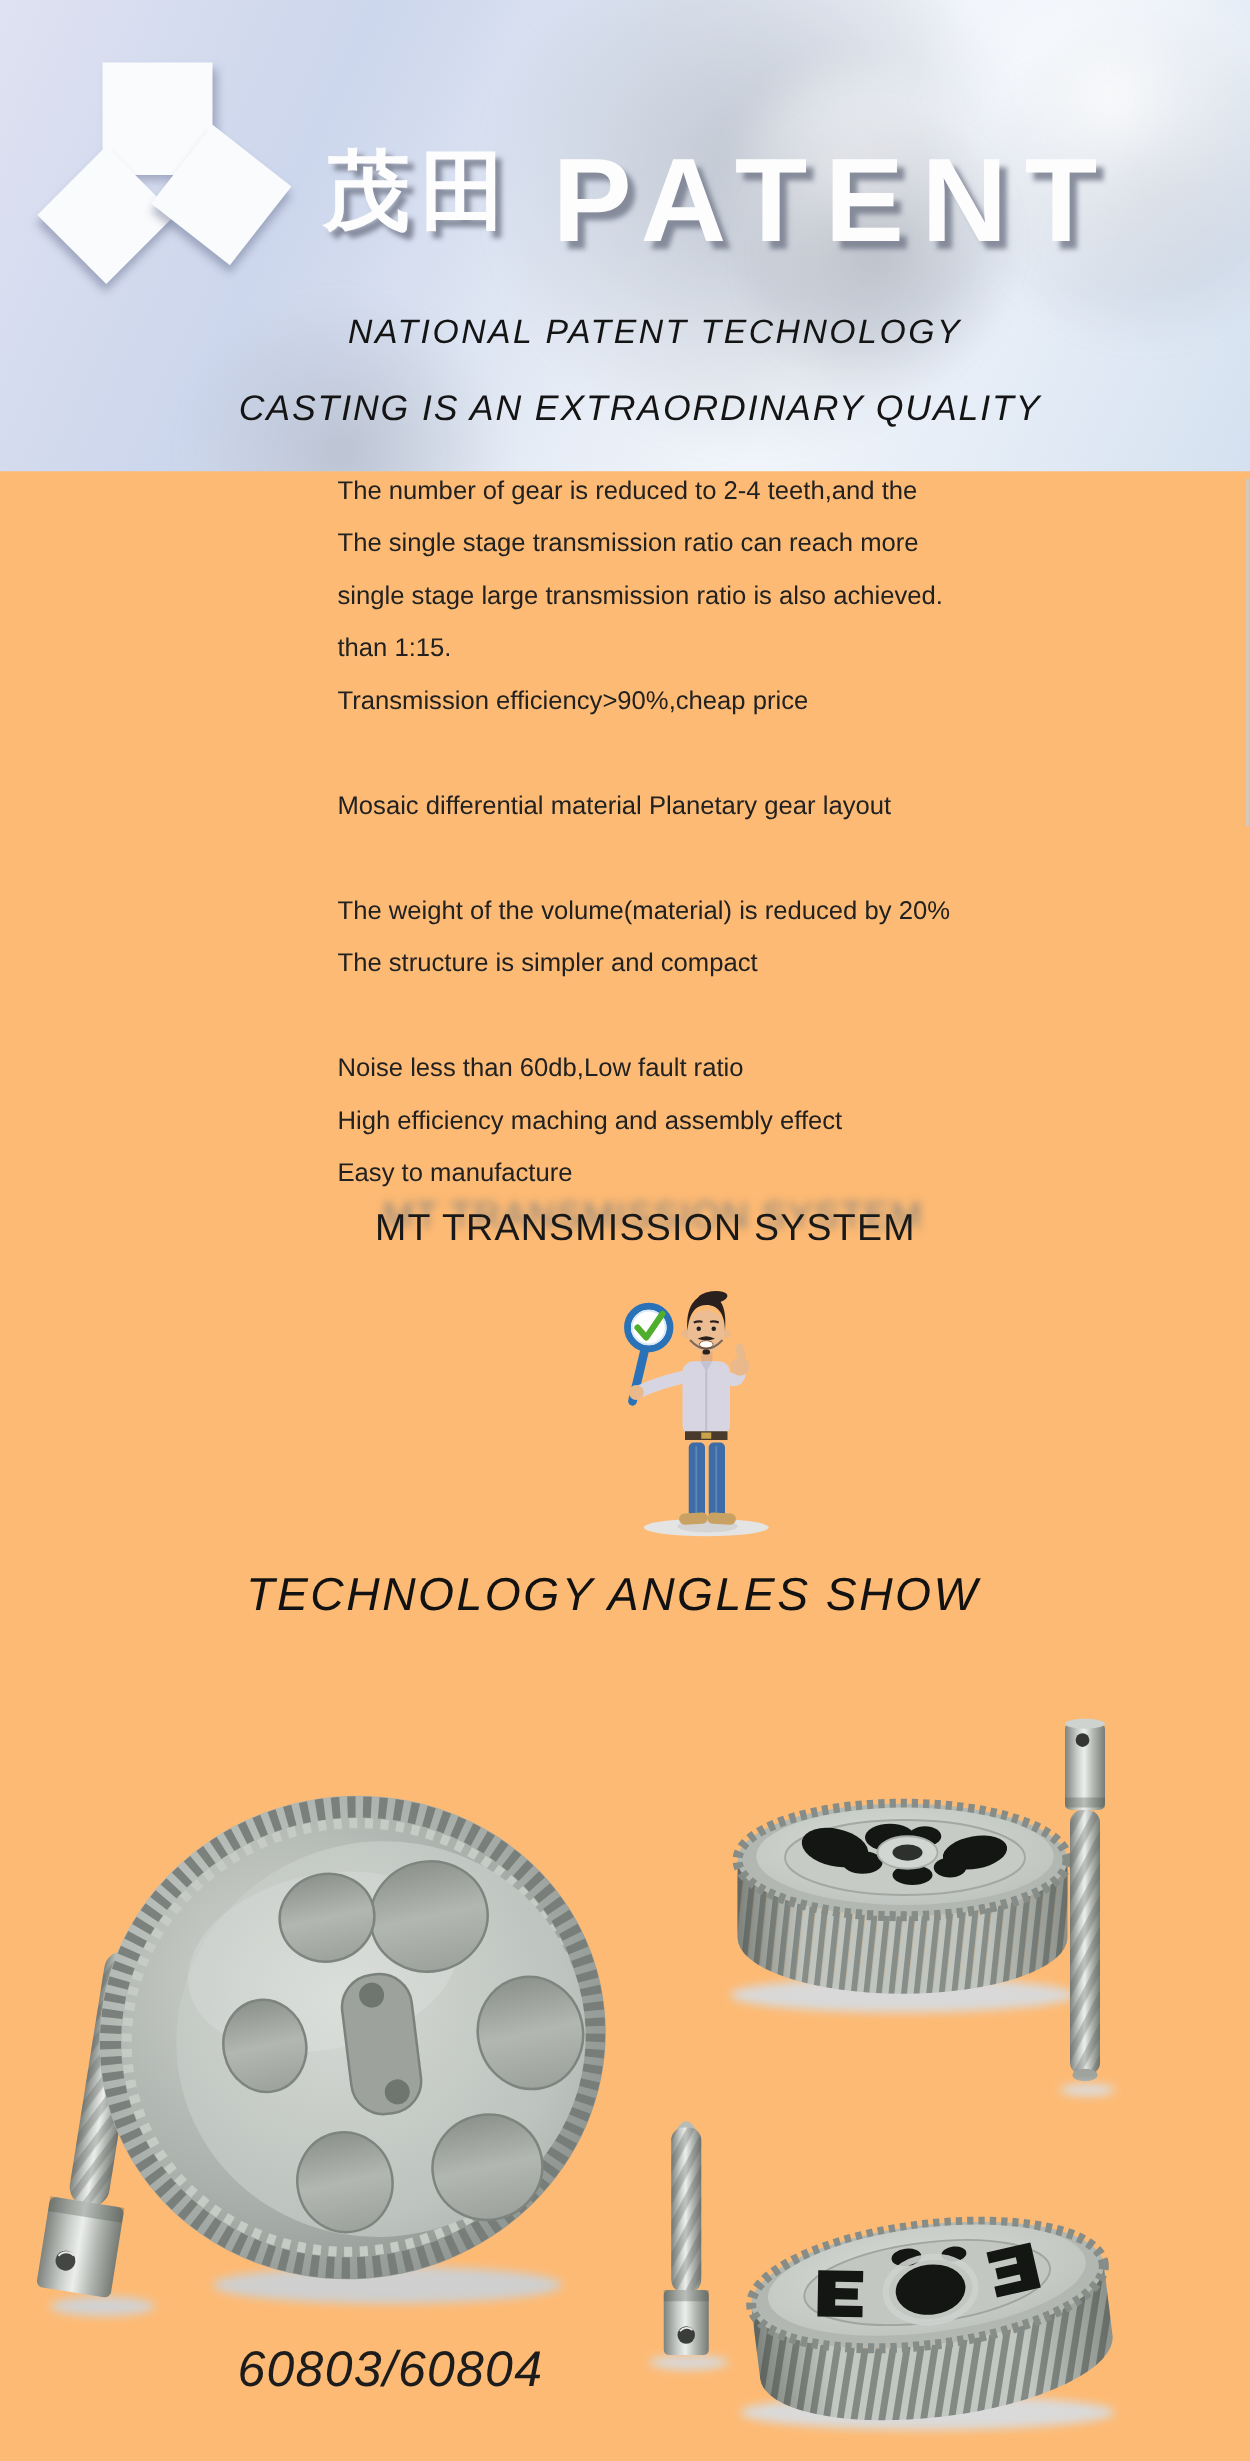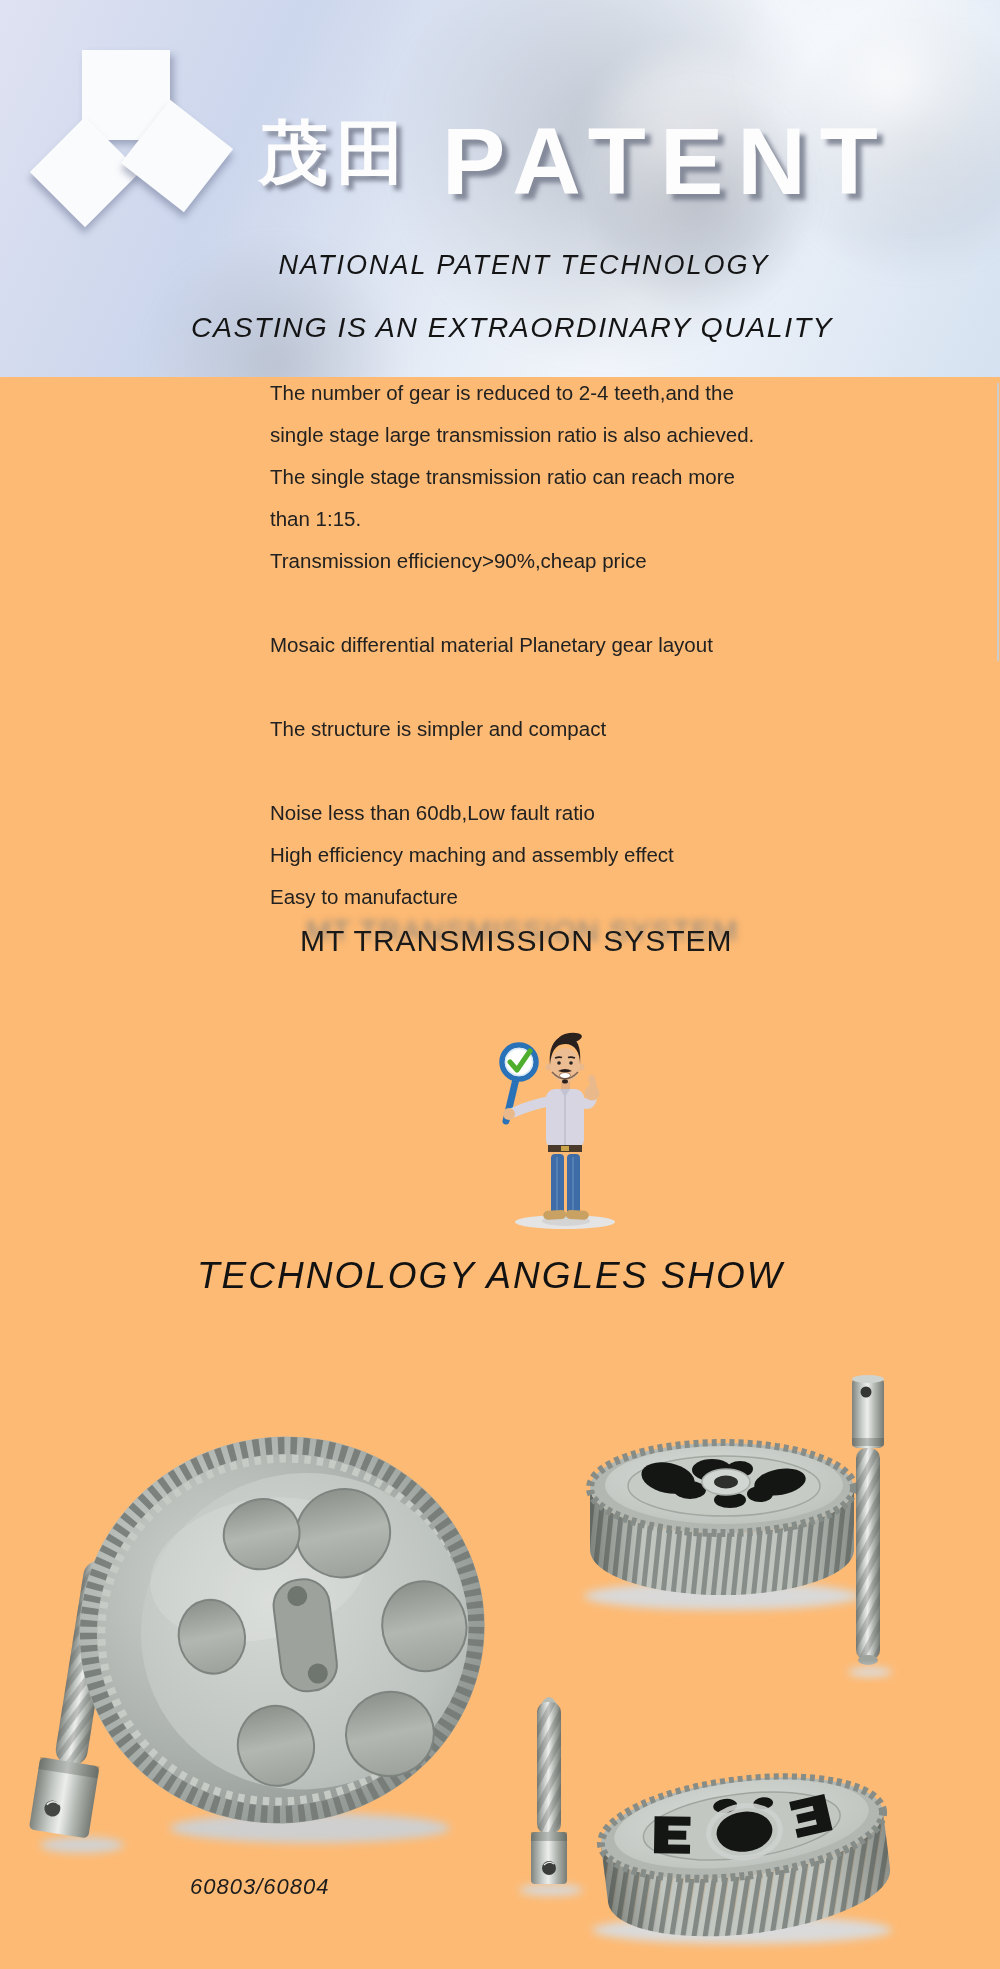--- a/index.html
+++ b/index.html
@@ -66,21 +66,21 @@
   
   .mascot { position:absolute; left:480px; top:1025px; width:140px; height:205px; }
 
   
   .angles-title {
     position:absolute; left:197px; top:1255px; font-size:37px; font-style:italic;
     letter-spacing:2px; color:#121212; white-space:nowrap;
   }
   .products { position:absolute; left:0; top:1330px; width:1000px; height:640px; }
   .model {
-    position:absolute; left:190px; top:1874px; font-size:22px; font-style:italic;
+    position:absolute; left:190px; top:1874px; font-size:40px; font-style:italic;
     color:#1c1c1c; letter-spacing:1px; white-space:nowrap;
   }
 </style>
 </head>
 <body>
 
 <div class="page">
 
   <div class="banner">
     <div class="haze hz1"></div>
@@ -98,27 +98,28 @@
     <div class="brand-en">PATENT</div>
 
     <div class="tagline tag1">NATIONAL PATENT TECHNOLOGY</div>
     <div class="tagline tag2">CASTING IS AN EXTRAORDINARY QUALITY</div>
   </div>
 
   <div class="right-line"></div>
 
   <div class="features">
     <div class="fl">The number of gear is reduced to 2-4 teeth,and the</div>
+    <div class="fl">The single stage transmission ratio can reach more</div>
     <div class="fl">single stage large transmission ratio is also achieved.</div>
-    <div class="fl">The single stage transmission ratio can reach more</div>
     <div class="fl">than 1:15.</div>
     <div class="fl">Transmission efficiency&gt;90%,cheap price</div>
     <div class="gap"></div>
     <div class="fl">Mosaic differential material Planetary gear layout</div>
     <div class="gap"></div>
+    <div class="fl">The weight of the volume(material) is reduced by 20%</div>
     <div class="fl">The structure is simpler and compact</div>
     <div class="gap"></div>
     <div class="fl">Noise less than 60db,Low fault ratio</div>
     <div class="fl">High efficiency maching and assembly effect</div>
     <div class="fl">Easy to manufacture</div>
     <div class="mt-label">MT TRANSMISSION SYSTEM</div>
   </div>
 
   <svg class="mascot" viewBox="0 0 140 205">
     <ellipse cx="85" cy="197" rx="50" ry="7" fill="#e4e4e4"></ellipse>

